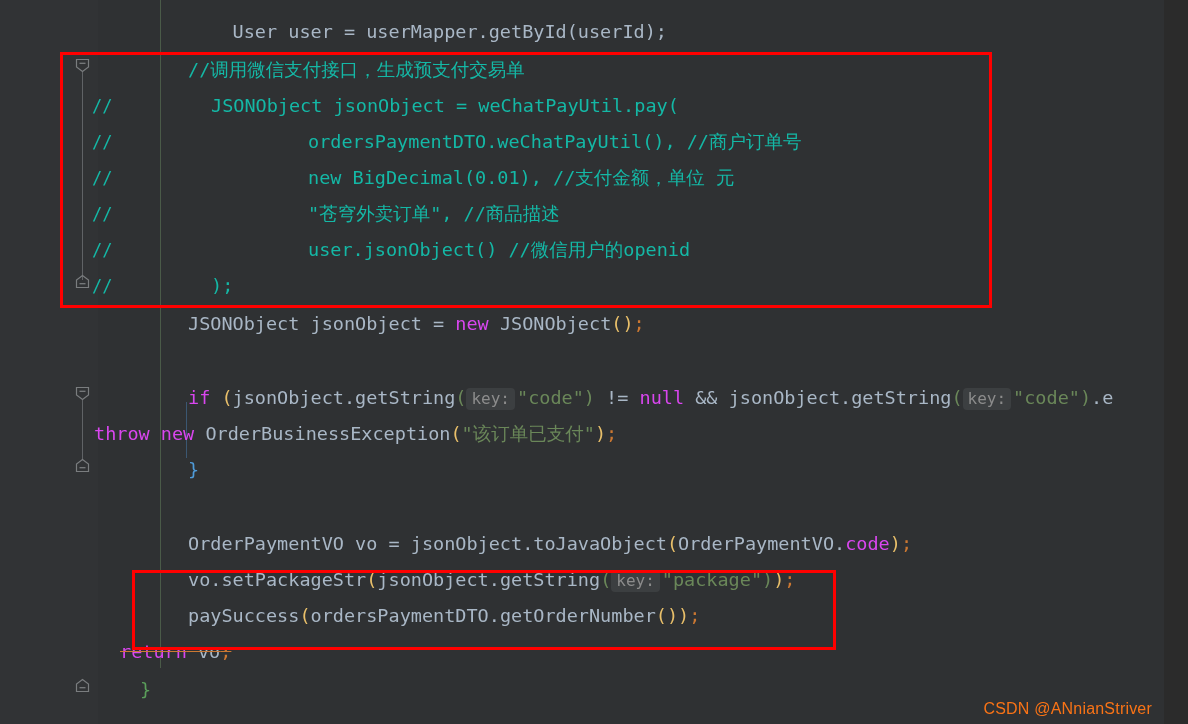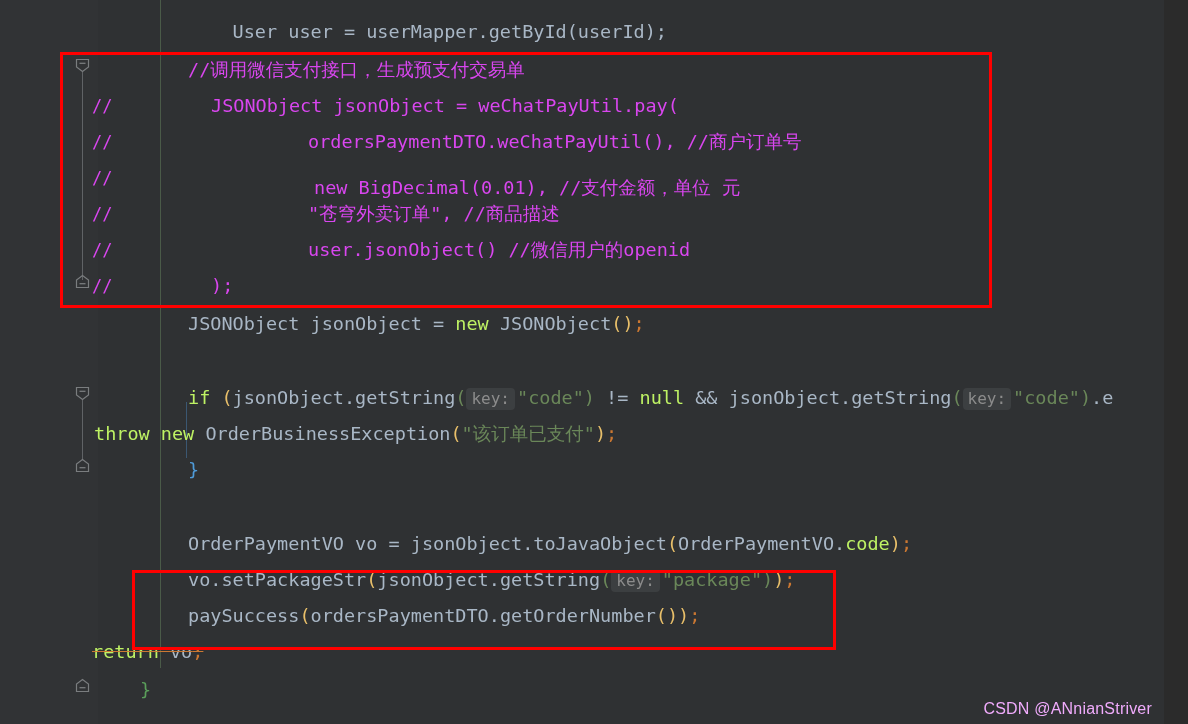--- a/index.html
+++ b/index.html
@@ -74,22 +74,22 @@
     left: 0;
     height: 36px;
     line-height: 36px;
     font-size: 18.5px;
     white-space: pre;
     letter-spacing: 0px;
   }
   .line .txt { white-space: pre; }
 
   
-  .cmt      { color: #d946ef; }
-  .kw       { color: #bef264; }
+  .cmt      { color: #14b8a6; }
+  .kw       { color: #d946ef; }
   .cls      { color: #a9b7c6; }
   .ident    { color: #a9b7c6; }
   .str      { color: #6a8759; }
   .paren    { color: #e8bf6a; }
   .paren-g  { color: #6a8759; }
   .brace-b  { color: #4f9bd9; }
   .brace-g  { color: #5a9e5a; }
   .semi     { color: #cc7832; }
   .strike   { text-decoration: line-through; text-decoration-color:#cc7832; }
 
@@ -121,21 +121,21 @@
     pointer-events: none;
   }
 
   
   .watermark {
     position: absolute;
     right: 12px;
     bottom: 6px;
     font-family: "Liberation Sans", sans-serif;
     font-size: 16px;
-    color: #f0abfc;
+    color: #f97316;
     letter-spacing: 0.2px;
   }
 </style>
 </head>
 <body>
 
 <div id="editor">
 
   <div class="gutter"></div>
   <div class="fold-column"></div>
@@ -182,32 +182,32 @@
   <div class="indent-guide green" style="left:160px; top:40px; height:280px;"></div>
 
   <div class="clipped-top" style="padding-left:188px;">
     <span class="ident">User user = userMapper.getById(userId);</span>
   </div>
 
   <div id="code-lines">
       <div class="line" id="line-comment-header" style="top: 52px; padding-left: 188px;"><span class="cmt txt">//调用微信支付接口，生成预支付交易单</span></div>
       <div class="line" id="line-jsonobject-pay" style="top: 88px; padding-left: 211px;"><span class="cmt txt">JSONObject jsonObject = weChatPayUtil.pay(</span></div>
       <div class="line" id="line-order-number-arg" style="top: 124px; padding-left: 308px;"><span class="cmt txt">ordersPaymentDTO.weChatPayUtil(), //商户订单号</span></div>
-      <div class="line" id="line-bigdecimal-arg" style="top: 170px; padding-left: 308px; margin-left: 6px;"><span class="cmt txt">new BigDecimal(0.01), //支付金额，单位 元</span></div>
+      <div class="line" id="line-bigdecimal-arg" style="top: 160px; padding-left: 308px;"><span class="cmt txt">new BigDecimal(0.01), //支付金额，单位 元</span></div>
       <div class="line" id="line-description-arg" style="top: 196px; padding-left: 308px;"><span class="cmt txt">"苍穹外卖订单", //商品描述</span></div>
       <div class="line" id="line-openid-arg" style="top: 232px; padding-left: 308px;"><span class="cmt txt">user.jsonObject() //微信用户的openid</span></div>
       <div class="line" id="line-pay-close-paren" style="top: 268px; padding-left: 211px;"><span class="cmt txt">);</span></div>
       <div class="line" id="line-new-jsonobject" style="top: 306px; padding-left: 188px;"><span class="cls txt">JSONObject</span><span class="ident txt"> jsonObject = </span><span class="kw txt">new</span><span class="ident txt"> JSONObject</span><span class="paren txt">()</span><span class="semi txt">;</span></div>
       <div class="line" id="line-if-code-check" style="top: 380px; padding-left: 188px;"><span class="kw txt">if</span><span class="paren txt"> (</span><span class="ident txt">jsonObject.getString</span><span class="paren-g txt">(</span><span class="hint">key:</span><span class="str txt">"code"</span><span class="paren-g txt">)</span><span class="ident txt"> != </span><span class="kw txt">null</span><span class="ident txt"> &amp;&amp; jsonObject.getString</span><span class="paren-g txt">(</span><span class="hint">key:</span><span class="str txt">"code"</span><span class="paren-g txt">)</span><span class="ident txt">.e</span></div>
       <div class="line" id="line-throw-exception" style="top: 416px; padding-left: 94px;"><span class="kw txt">throw</span><span class="ident txt"> </span><span class="kw txt">new</span><span class="ident txt"> OrderBusinessException</span><span class="paren txt">(</span><span class="str txt">"该订单已支付"</span><span class="paren txt">)</span><span class="semi txt">;</span></div>
       <div class="line" id="line-if-close-brace" style="top: 452px; padding-left: 188px;"><span class="brace-b txt">}</span></div>
       <div class="line" id="line-to-java-object" style="top: 526px; padding-left: 188px;"><span class="cls txt">OrderPaymentVO</span><span class="ident txt"> vo = jsonObject.toJavaObject</span><span class="paren txt">(</span><span class="ident txt">OrderPaymentVO.</span><span class="kw txt">code</span><span class="paren txt">)</span><span class="semi txt">;</span></div>
       <div class="line" id="line-set-package-str" style="top: 562px; padding-left: 188px;"><span class="ident txt">vo.setPackageStr</span><span class="paren txt">(</span><span class="ident txt">jsonObject.getString</span><span class="paren-g txt">(</span><span class="hint">key:</span><span class="str txt">"package"</span><span class="paren-g txt">)</span><span class="paren txt">)</span><span class="semi txt">;</span></div>
       <div class="line" id="line-pay-success" style="top: 598px; padding-left: 188px;"><span class="ident txt">paySuccess</span><span class="paren txt">(</span><span class="ident txt">ordersPaymentDTO.getOrderNumber</span><span class="paren txt">()</span><span class="paren txt">)</span><span class="semi txt">;</span></div>
-      <div class="line strike" id="line-return-vo" style="top: 634px; padding-left: 92px;"><span class="kw txt">return</span><span class="ident txt"> vo</span><span class="semi txt">;</span></div>
+      <div class="line strike" id="line-return-vo" style="top: 634px; padding-left: 120px;"><span class="kw txt">return</span><span class="ident txt"> vo</span><span class="semi txt">;</span></div>
       <div class="line" id="line-method-close-brace" style="top: 672px; padding-left: 140px;"><span class="brace-g txt">}</span></div>
     </div>
 
   <div id="gutter-comments">
       <div class="line cmt" style="top: 88px; padding-left: 92px; font-size: 17px;">//</div>
       <div class="line cmt" style="top: 124px; padding-left: 92px; font-size: 17px;">//</div>
       <div class="line cmt" style="top: 160px; padding-left: 92px; font-size: 17px;">//</div>
       <div class="line cmt" style="top: 196px; padding-left: 92px; font-size: 17px;">//</div>
       <div class="line cmt" style="top: 232px; padding-left: 92px; font-size: 17px;">//</div>
       <div class="line cmt" style="top: 268px; padding-left: 92px; font-size: 17px;">//</div>

